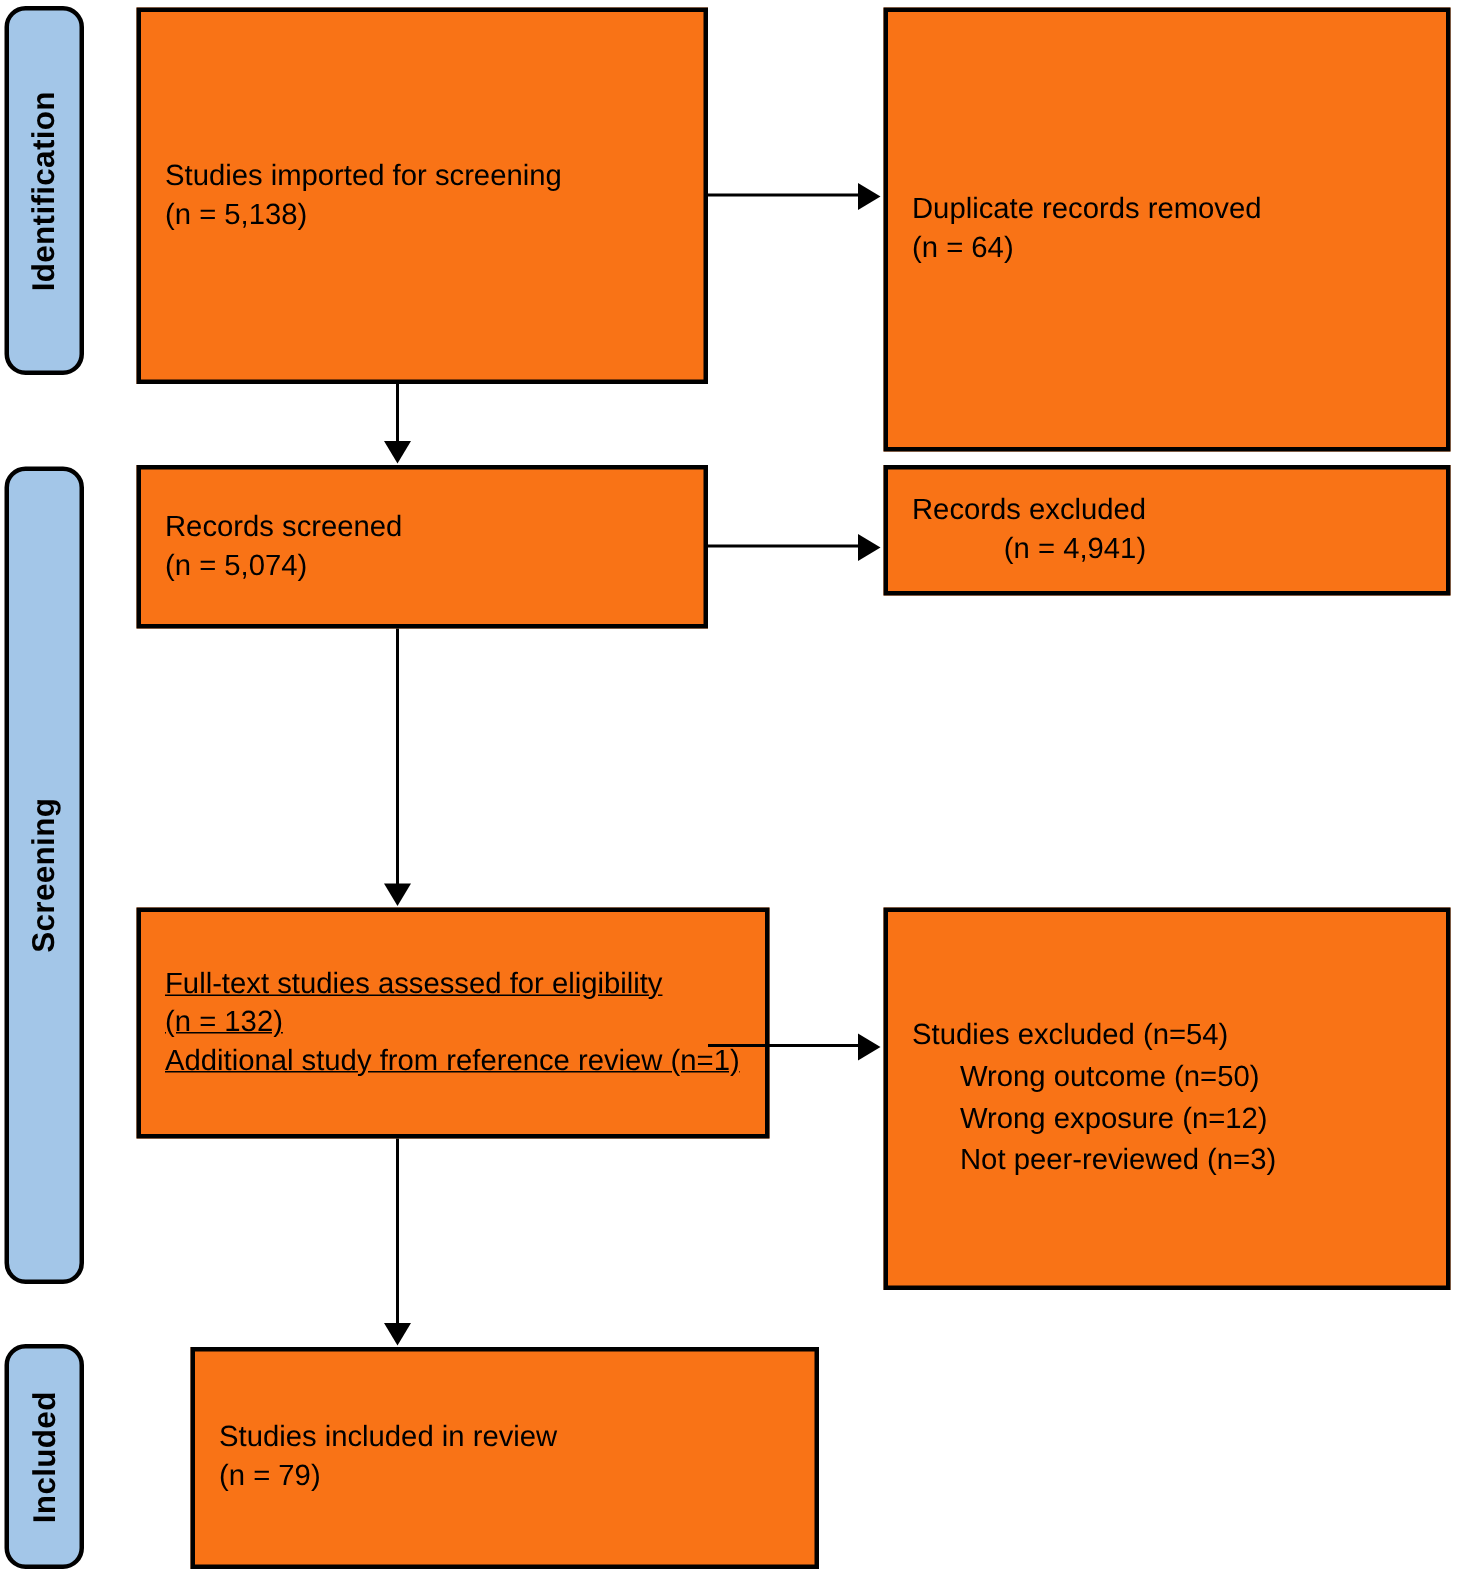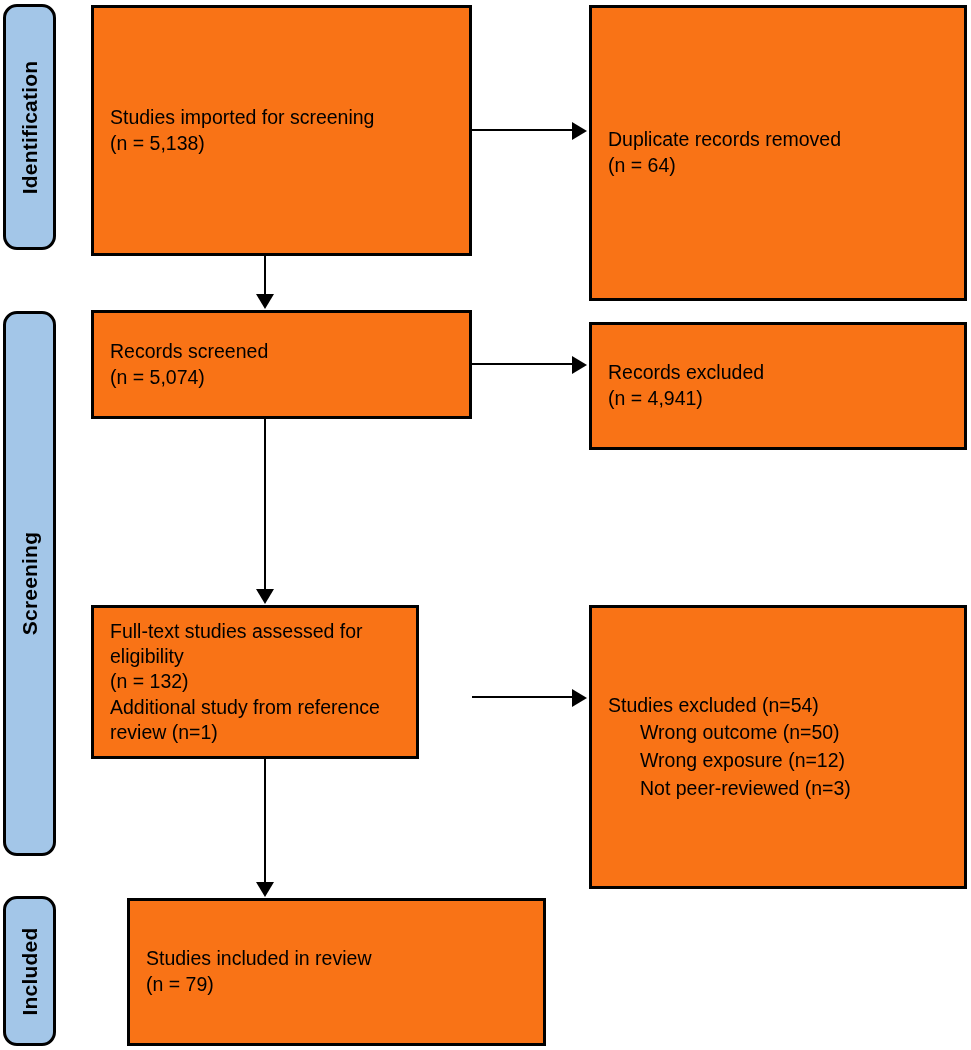--- a/index.html
+++ b/index.html
@@ -59,23 +59,23 @@
     padding: 0 16px;
     font-size: 19.5px;
     line-height: 1.33;
     color: #000000;
     white-space: pre-line;
   }
 
   #box-imported  { left: 91px;  top: 5px;   width: 381px; height: 251px; }
   #box-duplicate { left: 589px; top: 5px;   width: 378px; height: 296px; }
   #box-screened  { left: 91px;  top: 310px; width: 381px; height: 109px; }
-  #box-excluded-records { left: 589px; top: 322px; width: 378px; height: 128px; }
-  #box-fulltext  { left: 91px;  top: 605px; width: 328px; height: 154px; }
-  #box-excluded-studies { left: 589px; top: 605px; width: 378px; height: 284px; }
+  #box-excluded-records { left: 589px; top: 310px; width: 378px; height: 87px; text-align: right; }
+  #box-fulltext  { left: 91px;  top: 605px; width: 422px; height: 154px; text-decoration: underline; }
+  #box-excluded-studies { left: 589px; top: 605px; width: 378px; height: 255px; }
   #box-included  { left: 91px;  top: 898px; width: 419px; height: 148px; margin-left: 36px; }
 
   #box-fulltext .box-text { font-size: 19.5px; line-height: 1.3; }
   #box-excluded-studies .box-text { font-size: 19.5px; line-height: 1.42; }
   .indent-line { padding-left: 32px; display: block; }
 
   
   .conn-line {
     position: absolute;
     background: #000000;

